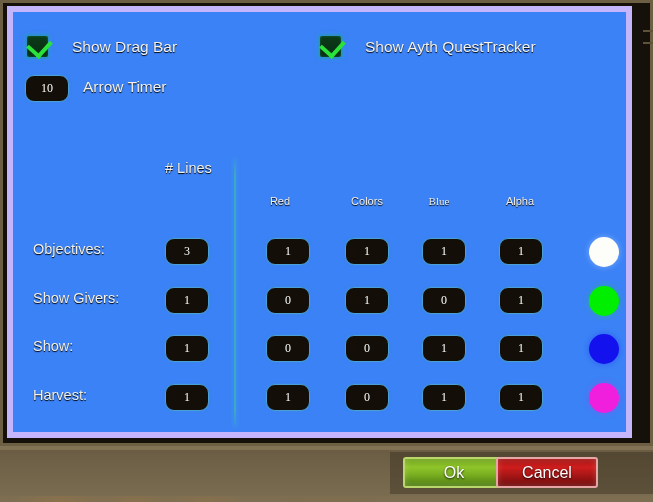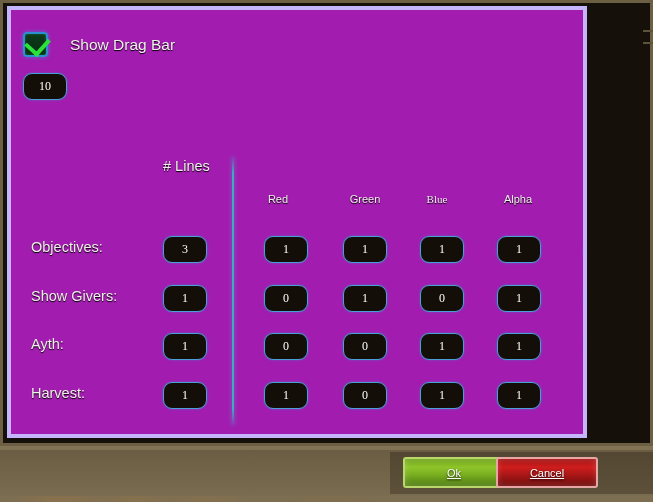--- a/index.html
+++ b/index.html
@@ -44,25 +44,25 @@
     width: 653px;
     height: 446px;
     box-sizing: border-box;
     border: 3px solid #6d5f44;
     background: #15110a;
     z-index: 2;
   }
   .dialog-inner {
     position: absolute;
     left: 4px; top: 3px;
-    width: 580px;
+    width: 625px;
     height: 432px;
     box-sizing: border-box;
-    border: 4px solid #c4b5fd;
-    background: #a21caf;
+    border: 6px solid #c4b5fd;
+    background: #3b82f6;
     overflow: hidden;
   }
 
   
   .frame-notch {
     position: absolute;
     right: 0;
     width: 10px;
     height: 2px;
     background: #5e5238;
@@ -193,24 +193,23 @@
   .btn {
     position: absolute;
     box-sizing: border-box;
     width: 102px;
     height: 31px;
     border-radius: 3px;
     display: flex;
     align-items: center;
     justify-content: center;
     color: #ffffff;
-    font-size: 11px;
+    font-size: 16px;
     text-shadow: 0 1px 2px rgba(0,0,0,.85);
     z-index: 5;
-    text-decoration: underline;
   }
   .btn-ok {
     left: 403px;
     top: 457px;
     border: 2px solid #b9d76a;
     background:
       linear-gradient(180deg, #6fa21a 0%, #8fc52a 30%, #7cb221 55%, #4f7d12 100%);
     box-shadow: inset 0 0 6px rgba(255,255,255,.22);
   }
   .btn-cancel {
@@ -253,49 +252,56 @@
   <div class="dialog-frame">
     <div class="dialog-inner">
 
       <div class="check-row" style="left:12px; top:22px;">
         <div class="checkbox">
           <div class="tick"></div>
         </div>
         <span class="check-label">Show Drag Bar</span>
       </div>
 
+      <div class="check-row" style="left:305px; top:22px;">
+        <div class="checkbox">
+          <div class="tick"></div>
+        </div>
+        <span class="check-label">Show Ayth QuestTracker</span>
+      </div>
 
       <div class="field field-arrow">10</div>
+      <div class="arrow-timer-label">Arrow Timer</div>
 
       <div class="hdr hdr-lines"># Lines</div>
 
       <div class="divider"></div>
 
       <div class="col-hdr" style="left:236px; width:62px;">Red</div>
-      <div class="col-hdr" style="left:315px; width:78px;">Green</div>
+      <div class="col-hdr" style="left:315px; width:78px;">Colors</div>
       <div class="col-hdr" style="left:398px; width:56px;font-family:Liberation Serif, serif;">Blue</div>
       <div class="col-hdr" style="left:472px; width:70px;">Alpha</div>
 
       <div class="row-label" style="top:229px;">Objectives:</div>
       <div class="field cell-field" style="left:152px; top:226px;">3</div>
       <div class="field cell-field" style="left:253px; top:226px;">1</div>
       <div class="field cell-field" style="left:332px; top:226px;">1</div>
       <div class="field cell-field" style="left:409px; top:226px;">1</div>
       <div class="field cell-field" style="left:486px; top:226px;">1</div>
       <div class="swatch" id="sw0" style="left: 576px; top: 225px; background: rgb(253, 253, 250); box-shadow: rgba(253, 253, 250, 0.333) 0px 0px 6px;"></div>
 
       <div class="row-label" style="top:278px;">Show Givers:</div>
       <div class="field cell-field" style="left:152px; top:275px;">1</div>
       <div class="field cell-field" style="left:253px; top:275px;">0</div>
       <div class="field cell-field" style="left:332px; top:275px;">1</div>
       <div class="field cell-field" style="left:409px; top:275px;">0</div>
       <div class="field cell-field" style="left:486px; top:275px;">1</div>
       <div class="swatch" id="sw1" style="left: 576px; top: 274px; background: rgb(0, 239, 0); box-shadow: rgba(0, 239, 0, 0.333) 0px 0px 6px;"></div>
 
-      <div class="row-label" style="top:326px;">Ayth:</div>
+      <div class="row-label" style="top:326px;">Show:</div>
       <div class="field cell-field" style="left:152px; top:323px;">1</div>
       <div class="field cell-field" style="left:253px; top:323px;">0</div>
       <div class="field cell-field" style="left:332px; top:323px;">0</div>
       <div class="field cell-field" style="left:409px; top:323px;">1</div>
       <div class="field cell-field" style="left:486px; top:323px;">1</div>
       <div class="swatch" id="sw2" style="left: 576px; top: 322px; background: rgb(19, 18, 239); box-shadow: rgba(19, 18, 239, 0.333) 0px 0px 6px;"></div>
 
       <div class="row-label" style="top:375px;">Harvest:</div>
       <div class="field cell-field" style="left:152px; top:372px;">1</div>
       <div class="field cell-field" style="left:253px; top:372px;">1</div>

